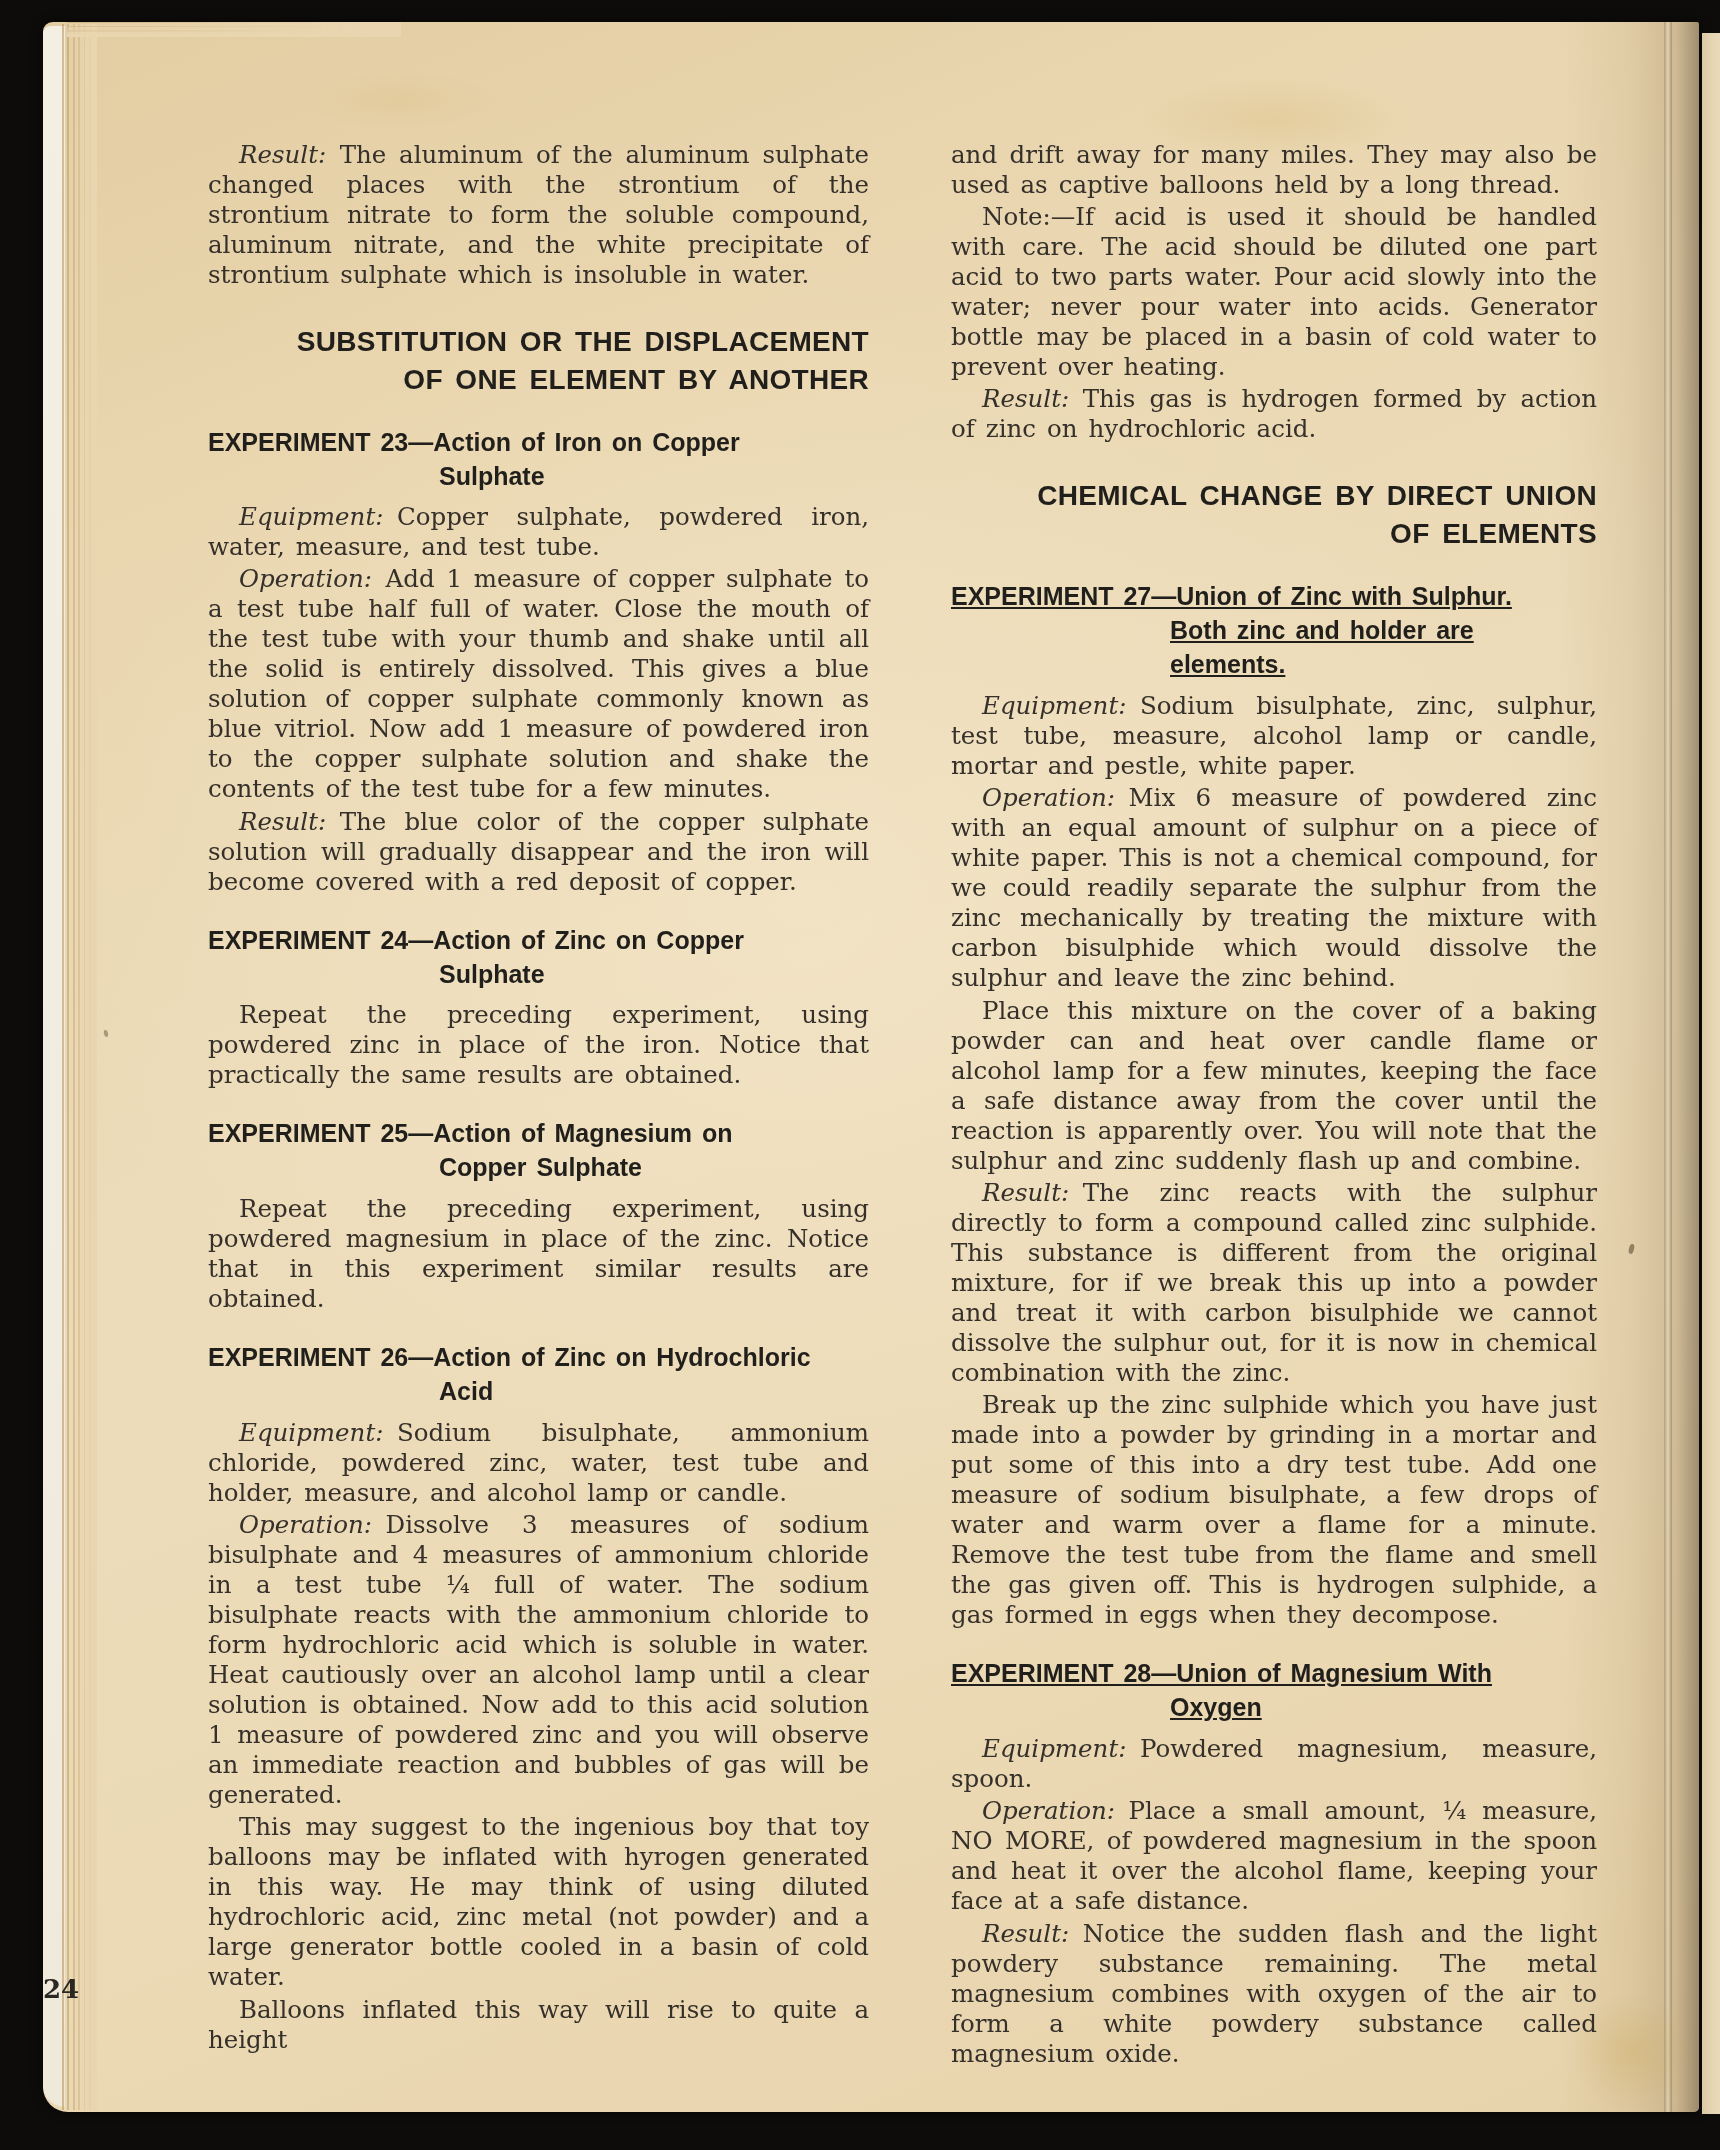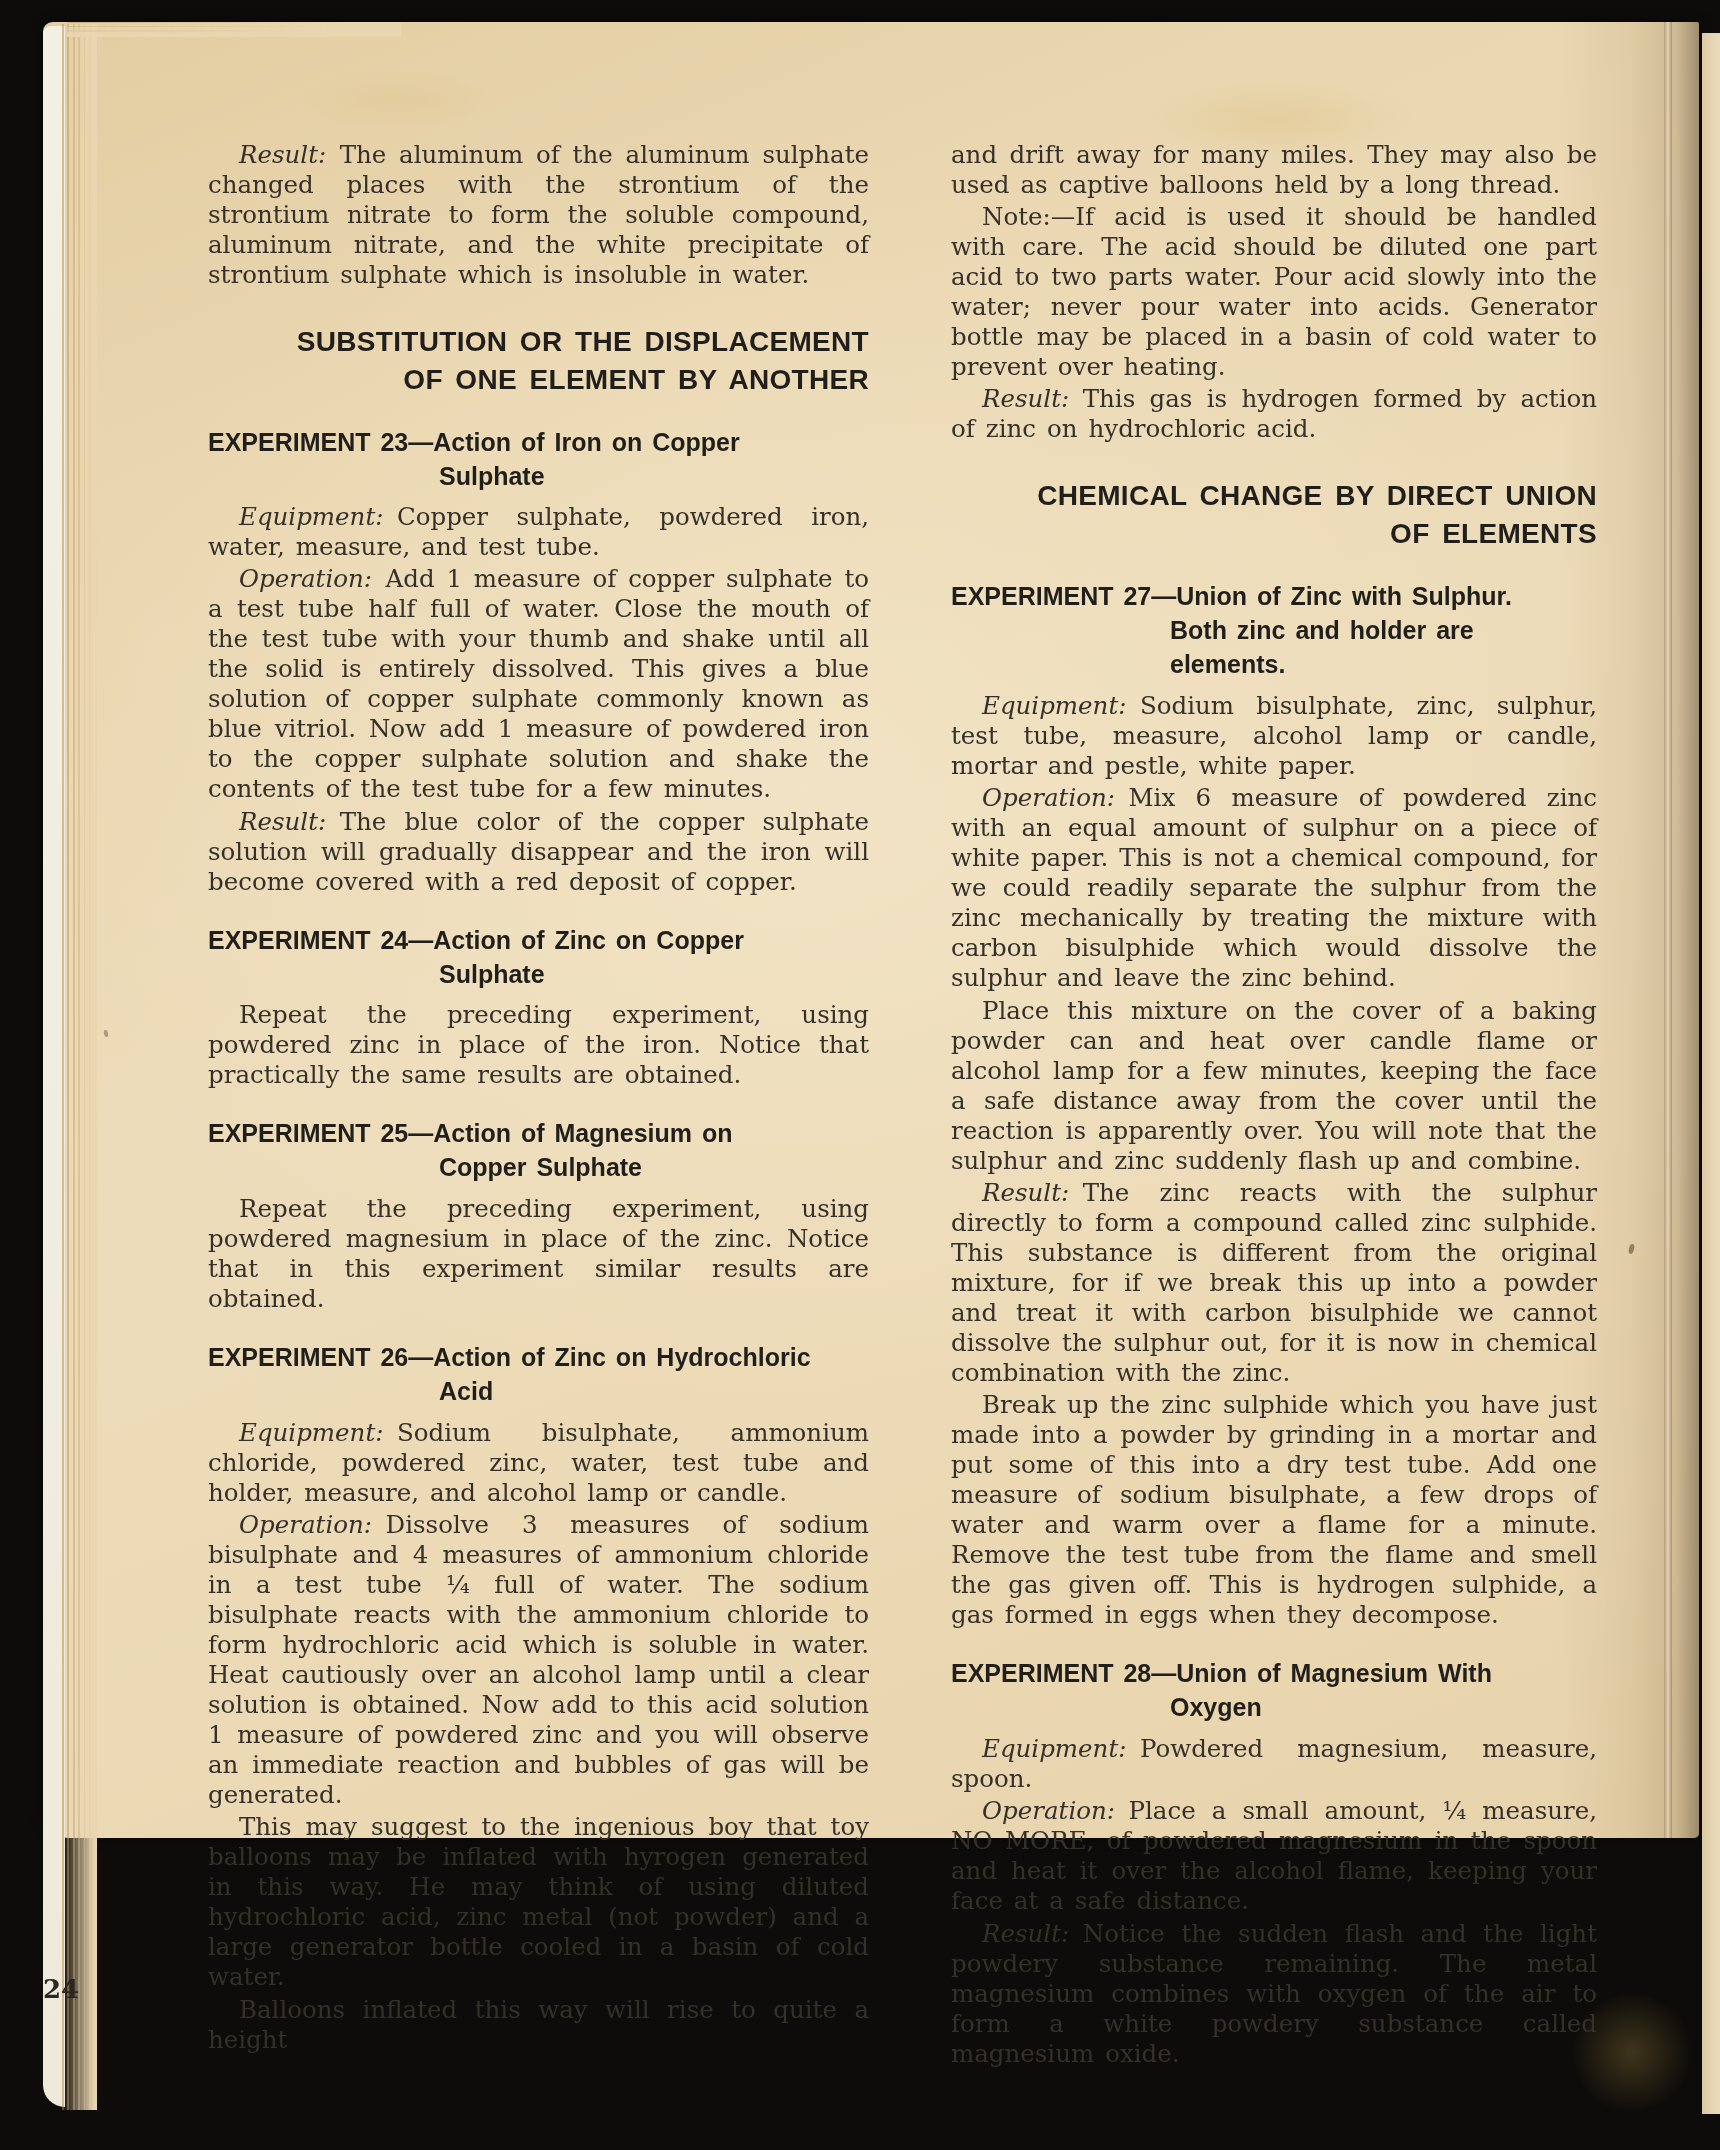--- a/index.html
+++ b/index.html
@@ -3,21 +3,21 @@
 <meta charset="utf-8">
 <style>
   html,body{margin:0;padding:0;}
   body{
     width:1720px;height:2151px;position:relative;overflow:hidden;
     background:#0d0c0a;
     font-family:"DejaVu Serif", serif;
   }
   
   .paper{
-    position:absolute;left:43px;top:21.5px;width:1656px;height:1816px;
+    position:absolute;left:43px;top:21.5px;width:1656px;height:2090px;
     background:
       radial-gradient(ellipse 1075px 896px at 46% 42%, rgba(245,233,205,0.55), rgba(245,233,205,0) 70%),
       linear-gradient(158deg,#e3cda2 0%, #ead7b1 22%, #eddcba 48%, #ecdab6 70%, #e7d3ab 100%);
     border-radius:9.6px 2.4px 4.8px 25px;
     box-shadow:0 0 10.8px rgba(0,0,0,0.55);
   }
   
   .fore-edge{
     position:absolute;left:0;top:4.8px;width:21.5px;height:2081px;
     background:linear-gradient(180deg,#f4efe3 0%,#f1ece0 60%,#efe9da 100%);
@@ -91,21 +91,21 @@
     text-align:right;word-spacing:0.16em;letter-spacing:0.3px;
     margin:33px 0 15.5px 0;
   }
   .exp-heading{
     font-family:"Liberation Sans", sans-serif;font-weight:bold;
     font-size:25px;line-height:34px;color:#211f1b;
     text-align:left;word-spacing:0.12em;
     margin:26px 0 9.6px 0;
     padding-left:231px;text-indent:-231px;
   }
-  .col-right .exp-heading{padding-left:219px;text-indent:-219px;}
+  .col-right .exp-heading{padding-left:219px;text-indent:-219px;text-decoration:underline;}
   .page-number{
     position:absolute;left:0;top:1952px;width:1656px;
     text-align:left;font-size:26px;font-weight:bold;color:#2b2722;
   }
 </style>
 </head>
 <body>
 
 <div class="paper">
   <div class="fore-edge"></div>

